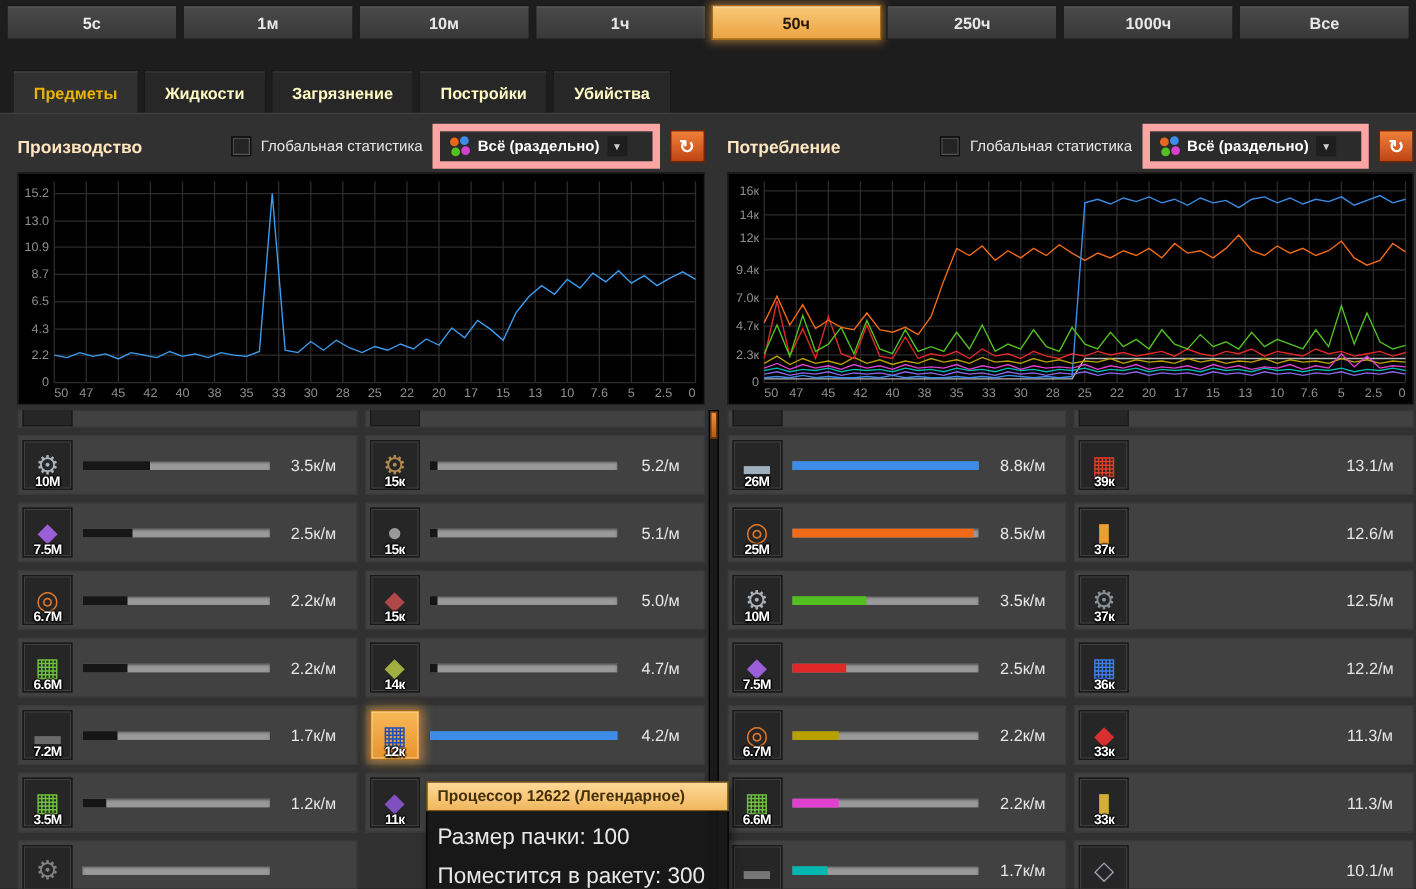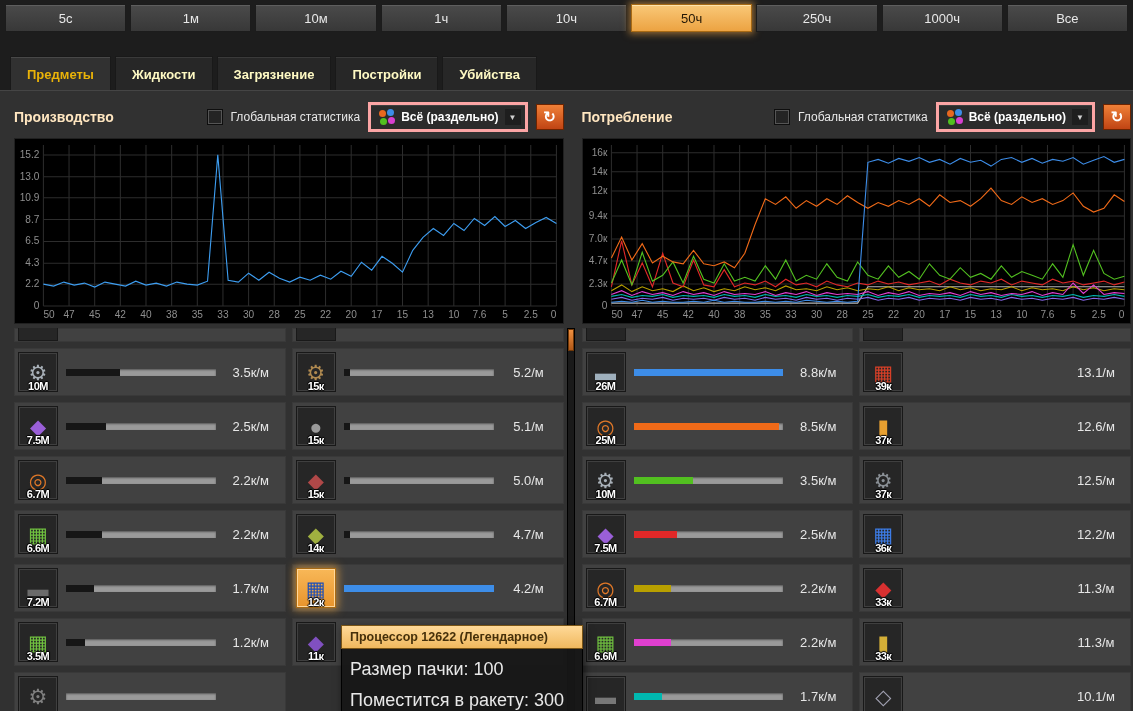--- a/index.html
+++ b/index.html
@@ -9,21 +9,21 @@
     font-family:"Liberation Sans", sans-serif;
     font-size:13px;
     -webkit-font-smoothing:antialiased;
   }
   
   .time-bar{position:absolute;top:4px;left:5px;right:5px;height:28px;display:flex;gap:4px;}
   .time-btn{
     flex:1;display:flex;align-items:center;justify-content:center;
     background:linear-gradient(#4a4a4a,#383838);
     border:1px solid #1c1c1c;box-shadow:inset 0 1px 0 #5e5e5e;
-    color:#e8e8e8;font-weight:normal;font-size:13px;cursor:pointer;
+    color:#e8e8e8;font-weight:bold;font-size:13px;cursor:pointer;
   }
   .time-btn.selected{
     background:linear-gradient(#f9c878,#ecA342);
     color:#241806;border-color:#a86a14;
     box-shadow:0 0 7px 2px rgba(245,170,70,.55), inset 0 1px 0 #ffe3ac;
   }
   
   .tab-bar{position:absolute;top:56px;left:10px;display:flex;gap:4px;}
   .tab{
     height:34px;display:flex;align-items:center;padding:0 16px;
@@ -38,22 +38,22 @@
     background:#313131;box-shadow:inset 0 1px 0 #454545;
     display:flex;gap:18px;padding:12px 2px 0 14px;box-sizing:border-box;
   }
   .panel{flex:1;min-width:0;display:flex;flex-direction:column;position:relative;}
   .panel-header{height:30px;display:flex;align-items:center;gap:20px;}
   .panel-title{color:#ffe6c0;font-weight:bold;font-size:14px;white-space:nowrap;}
   .header-controls{margin-left:auto;display:flex;align-items:center;gap:8px;}
   .checkbox{width:14px;height:14px;background:#242424;border:1px solid #0e0e0e;box-shadow:inset 0 0 0 1px #555;flex:0 0 14px;cursor:pointer;}
   .checkbox-label{color:#e8e8e8;font-size:12px;white-space:nowrap;}
   .dropdown{
-    height:24px;display:flex;align-items:center;gap:6px;padding:0 4px 0 8px;
-    background:#2b2b2b;border:3px solid #fca5a5;box-shadow:inset 0 1px 0 #3e3e3e;
+    height:24px;display:flex;align-items:center;gap:6px;padding:0 20px 0 8px;
+    background:#2b2b2b;border:6px solid #fca5a5;box-shadow:inset 0 1px 0 #3e3e3e;
     color:#ffffff;font-weight:bold;font-size:12px;cursor:pointer;white-space:nowrap;
   }
   .quality-icon{position:relative;width:16px;height:16px;flex:0 0 16px;}
   .quality-icon i{position:absolute;width:7px;height:7px;border-radius:50%;}
   .quality-icon .q1{left:0;top:1px;background:#e86820;}
   .quality-icon .q2{right:1px;top:0;background:#3d8de8;}
   .quality-icon .q3{left:1px;bottom:0;background:#52c020;}
   .quality-icon .q4{right:0;bottom:1px;background:#d840d0;}
   .dd-arrow{width:16px;height:16px;background:#1e1e1e;color:#cfcfcf;font-size:8px;display:flex;align-items:center;justify-content:center;}
   .reset-btn{
@@ -107,21 +107,20 @@
   }
 </style>
 </head>
 <body>
 
 <div class="time-bar" id="time-bar">
     <div class="time-btn">5с</div>
     <div class="time-btn">1м</div>
     <div class="time-btn">10м</div>
     <div class="time-btn">1ч</div>
-    <div class="time-btn">10ч</div>
     <div class="time-btn selected">50ч</div>
     <div class="time-btn">250ч</div>
     <div class="time-btn">1000ч</div>
     <div class="time-btn">Все</div>
   </div>
 <div class="tab-bar" id="tab-bar">
     <div class="tab selected">Предметы</div>
     <div class="tab">Жидкости</div>
     <div class="tab">Загрязнение</div>
     <div class="tab">Постройки</div>

